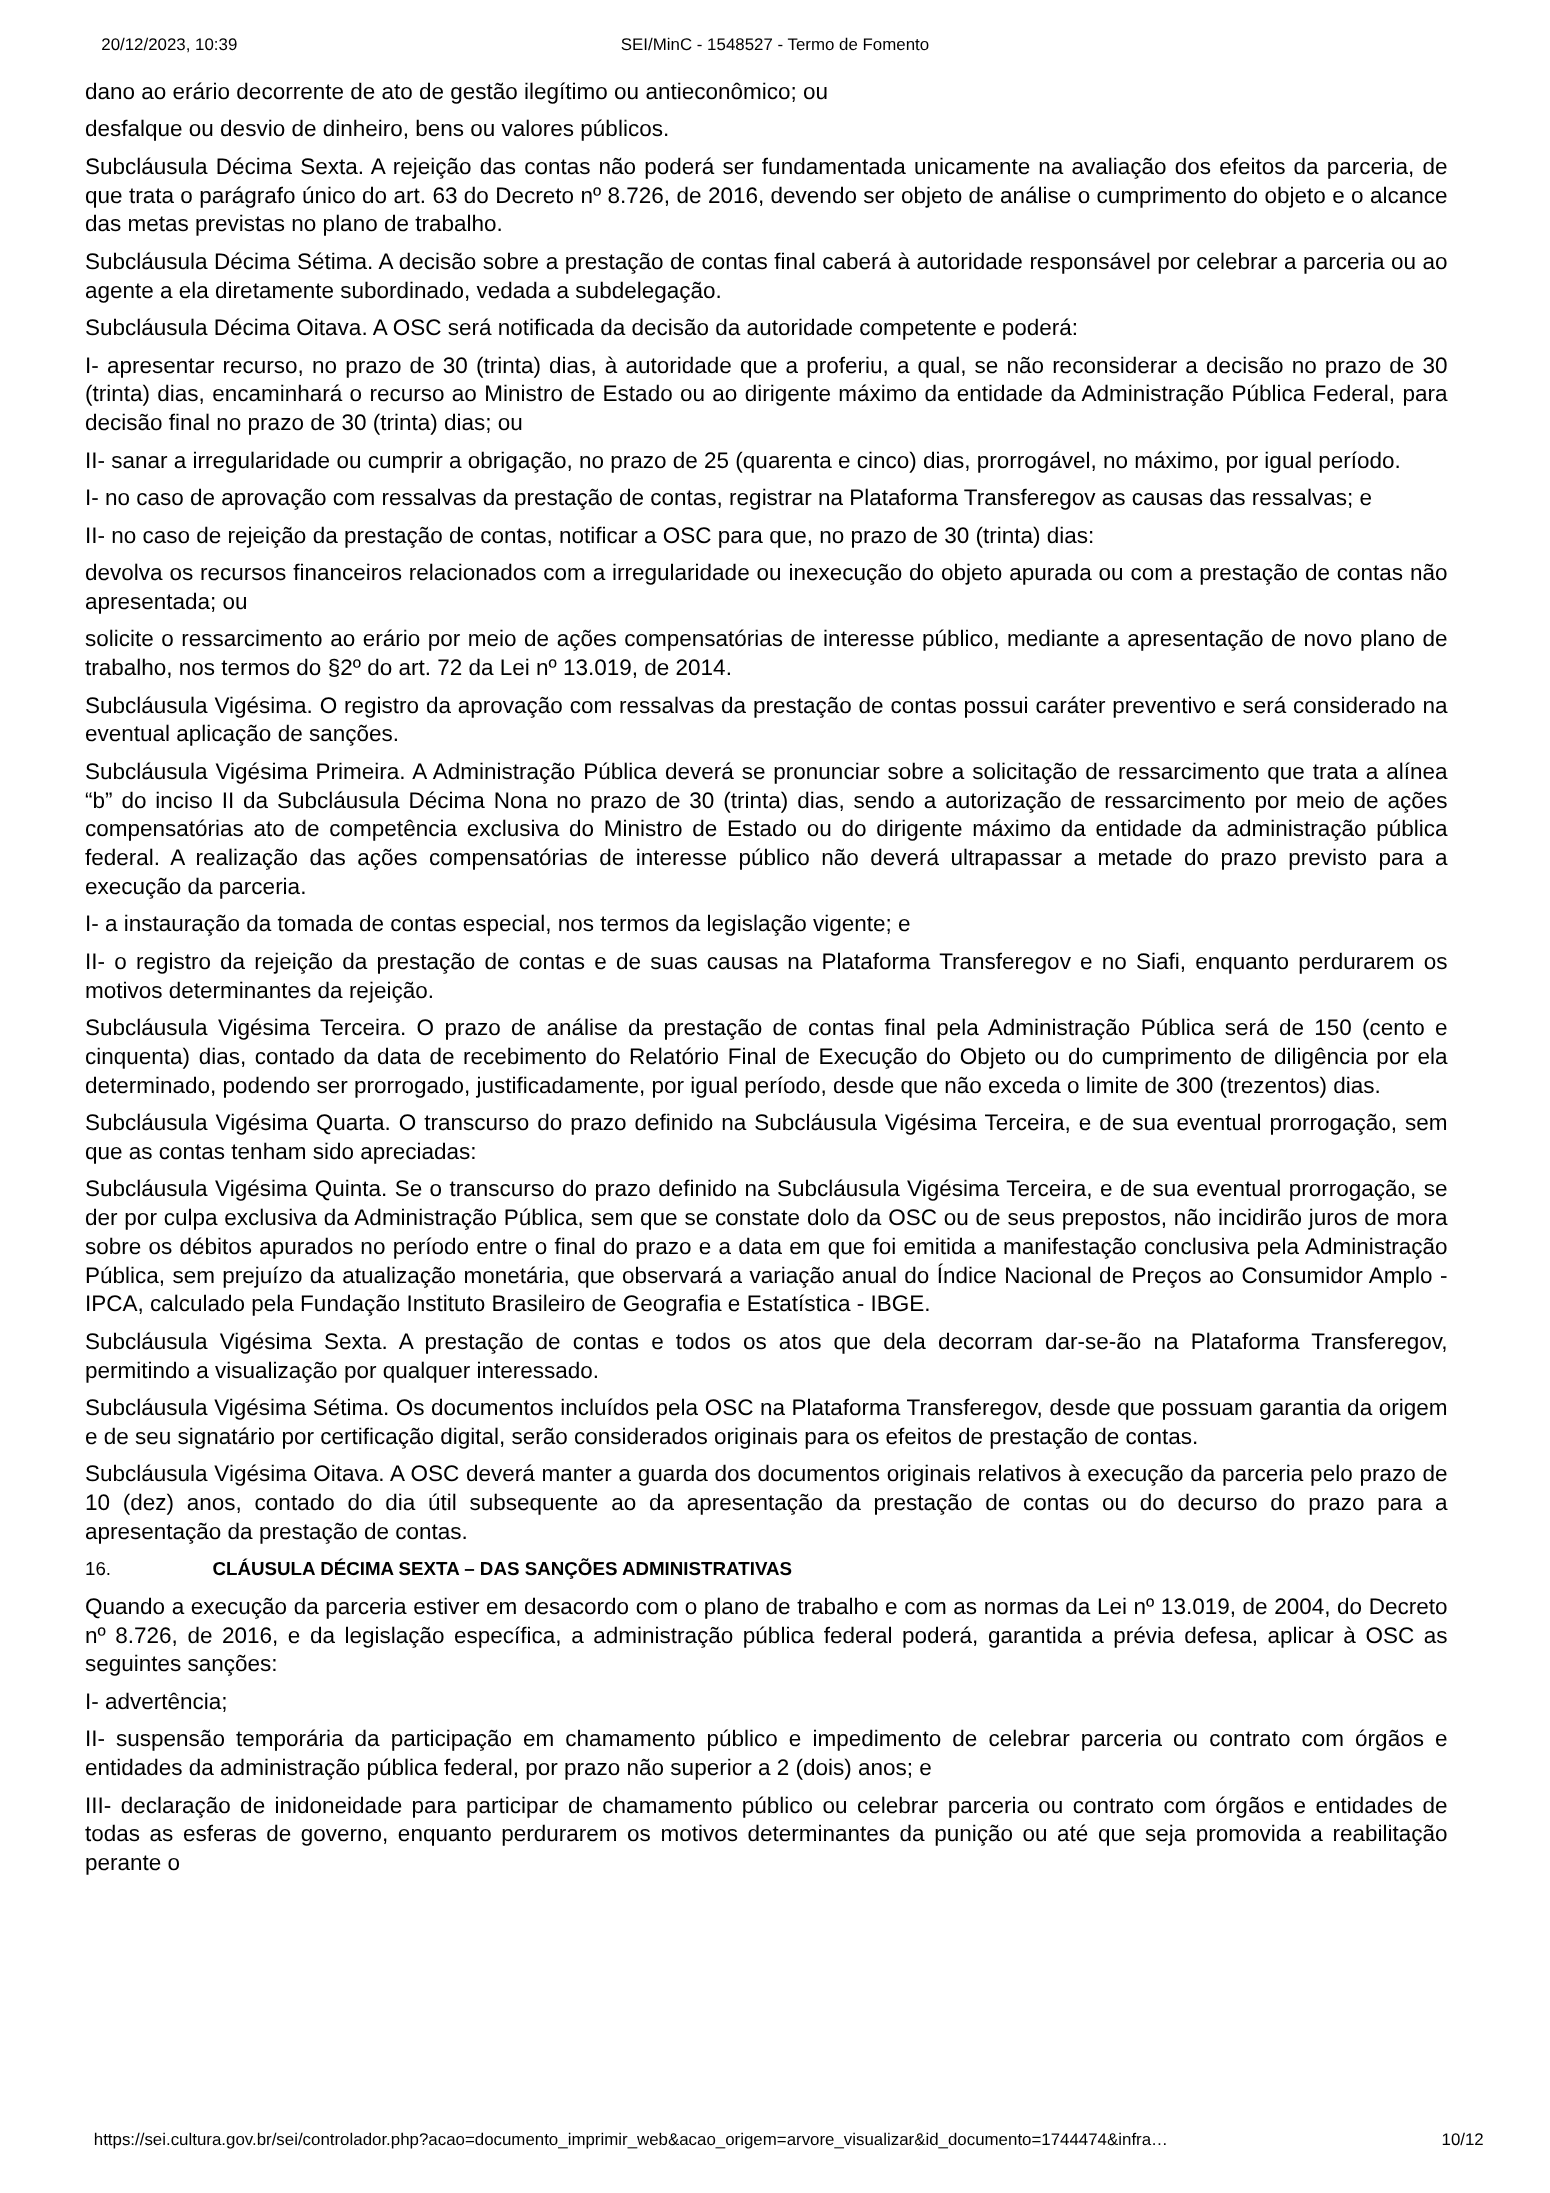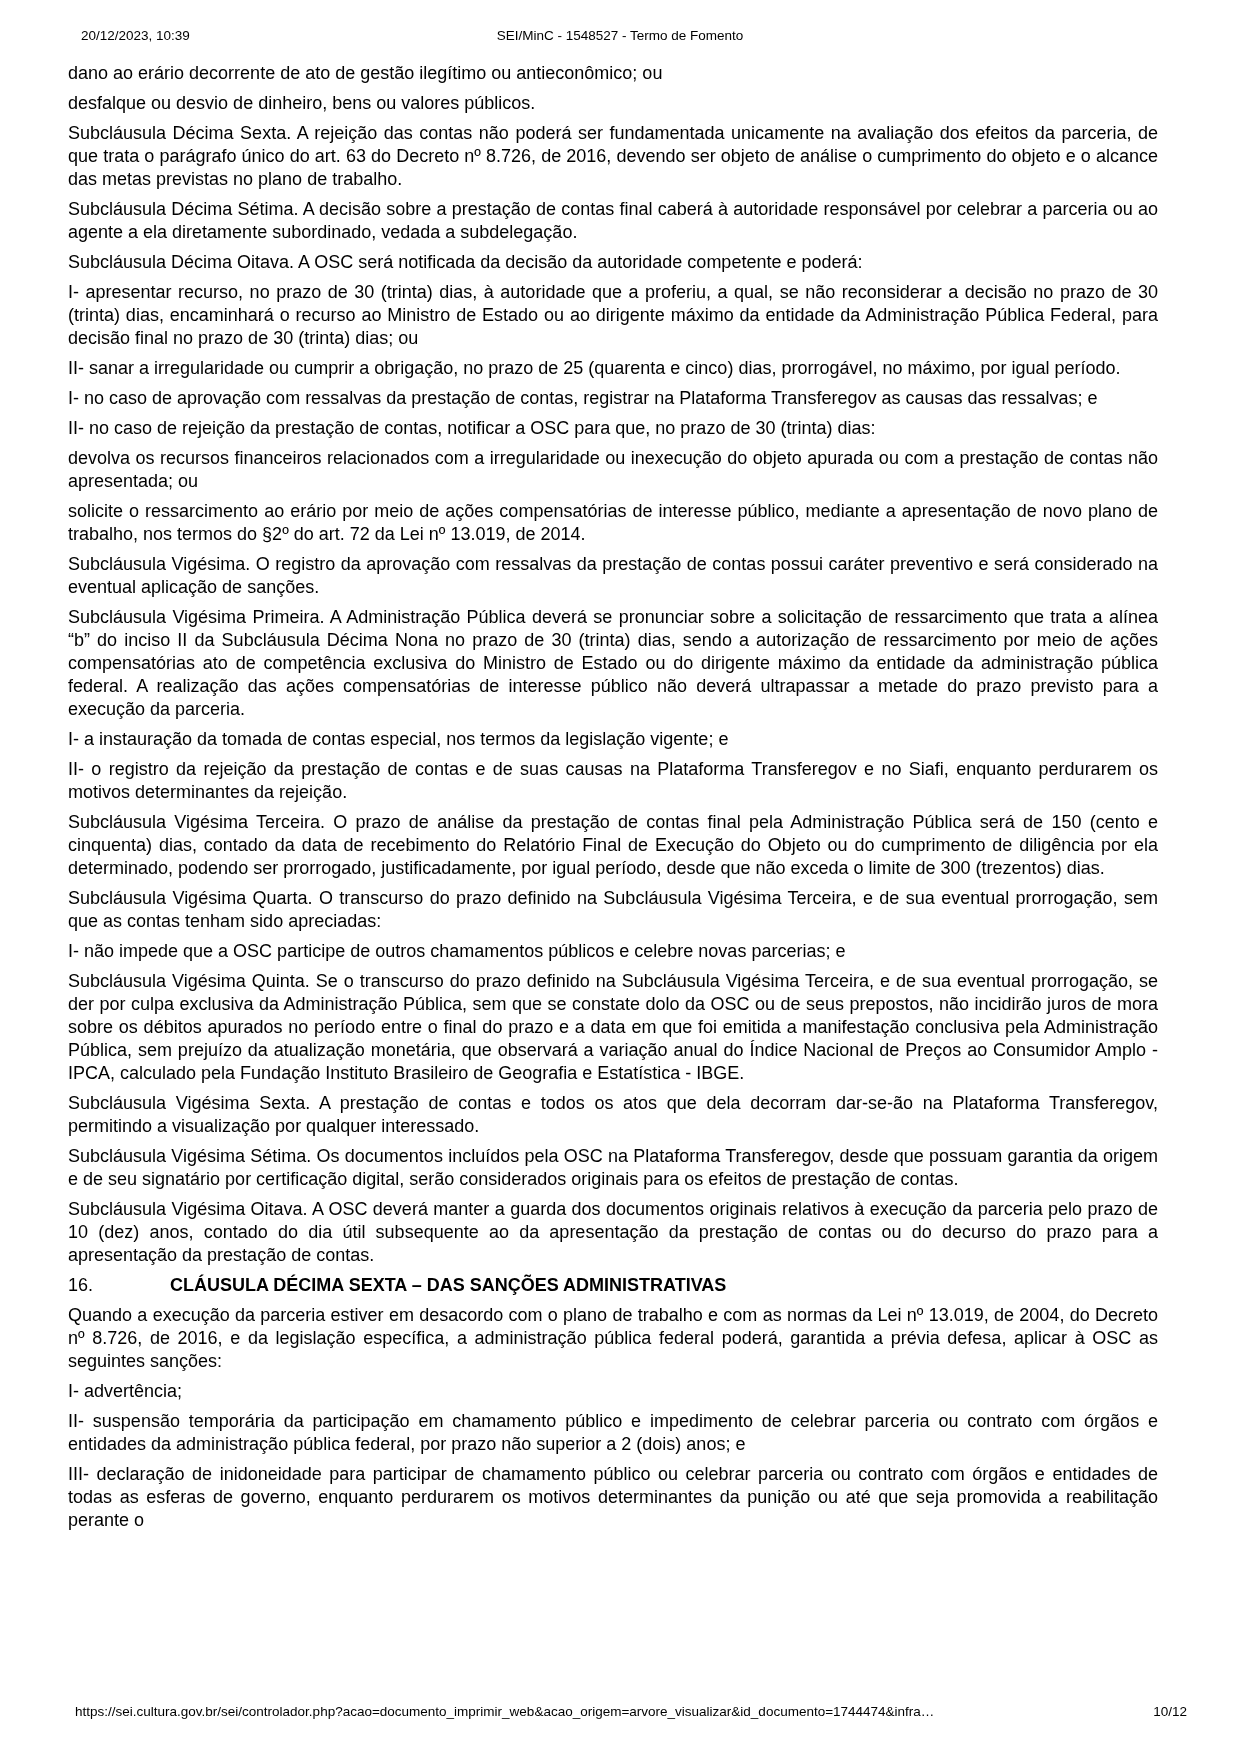--- a/index.html
+++ b/index.html
@@ -32,21 +32,21 @@
   }
   .para {
     font-size: 18px;
     line-height: 23px;
     text-align: justify;
     margin-bottom: 7px;
     hyphens: none;
   }
   .para b.lead { font-weight: normal; }
   .heading {
-    font-size: 18px;
+    font-size: 15px;
     line-height: 23px;
     margin-bottom: 7px;
     text-align: left;
   }
   .h-num { display: inline-block; width: 102px; font-weight: normal; }
   .h-title { font-weight: bold; }
   .print-footer {
     position: absolute;
     top: 1703px;
     left: 53px;
@@ -78,21 +78,20 @@
   <p class="para"><span>I- no caso de aprovação com ressalvas da prestação de contas, registrar na Plataforma Transferegov as causas das ressalvas; e</span></p>
   <p class="para"><span>II- no caso de rejeição da prestação de contas, notificar a OSC para que, no prazo de 30 (trinta) dias:</span></p>
   <p class="para"><span>devolva os recursos financeiros relacionados com a irregularidade ou inexecução do objeto apurada ou com a prestação de contas não apresentada; ou</span></p>
   <p class="para"><span>solicite o ressarcimento ao erário por meio de ações compensatórias de interesse público, mediante a apresentação de novo plano de trabalho, nos termos do §2º do art. 72 da Lei nº 13.019, de 2014.</span></p>
   <p class="para"><b class="lead">Subcláusula Vigésima.</b><span> O registro da aprovação com ressalvas da prestação de contas possui caráter preventivo e será considerado na eventual aplicação de sanções.</span></p>
   <p class="para"><b class="lead">Subcláusula Vigésima Primeira.</b><span> A Administração Pública deverá se pronunciar sobre a solicitação de ressarcimento que trata a alínea “b” do inciso II da Subcláusula Décima Nona no prazo de 30 (trinta) dias, sendo a autorização de ressarcimento por meio de ações compensatórias ato de competência exclusiva do Ministro de Estado ou do dirigente máximo da entidade da administração pública federal. A realização das ações compensatórias de interesse público não deverá ultrapassar a metade do prazo previsto para a execução da parceria.</span></p>
   <p class="para"><span>I- a instauração da tomada de contas especial, nos termos da legislação vigente; e</span></p>
   <p class="para"><span>II- o registro da rejeição da prestação de contas e de suas causas na Plataforma Transferegov e no Siafi, enquanto perdurarem os motivos determinantes da rejeição.</span></p>
   <p class="para"><b class="lead">Subcláusula Vigésima Terceira.</b><span> O prazo de análise da prestação de contas final pela Administração Pública será de 150 (cento e cinquenta) dias, contado da data de recebimento do Relatório Final de Execução do Objeto ou do cumprimento de diligência por ela determinado, podendo ser prorrogado, justificadamente, por igual período, desde que não exceda o limite de 300 (trezentos) dias.</span></p>
   <p class="para"><b class="lead">Subcláusula Vigésima Quarta.</b><span> O transcurso do prazo definido na Subcláusula Vigésima Terceira, e de sua eventual prorrogação, sem que as contas tenham sido apreciadas:</span></p>
-  <p class="para"><span>I- não impede que a OSC participe de outros chamamentos públicos e celebre novas parcerias; e</span></p>
   <p class="para"><b class="lead">Subcláusula Vigésima Quinta.</b><span> Se o transcurso do prazo definido na Subcláusula Vigésima Terceira, e de sua eventual prorrogação, se der por culpa exclusiva da Administração Pública, sem que se constate dolo da OSC ou de seus prepostos, não incidirão juros de mora sobre os débitos apurados no período entre o final do prazo e a data em que foi emitida a manifestação conclusiva pela Administração Pública, sem prejuízo da atualização monetária, que observará a variação anual do Índice Nacional de Preços ao Consumidor Amplo - IPCA, calculado pela Fundação Instituto Brasileiro de Geografia e Estatística - IBGE.</span></p>
   <p class="para"><b class="lead">Subcláusula Vigésima Sexta.</b><span> A prestação de contas e todos os atos que dela decorram dar-se-ão na Plataforma Transferegov, permitindo a visualização por qualquer interessado.</span></p>
   <p class="para"><b class="lead">Subcláusula Vigésima Sétima.</b><span> Os documentos incluídos pela OSC na Plataforma Transferegov, desde que possuam garantia da origem e de seu signatário por certificação digital, serão considerados originais para os efeitos de prestação de contas.</span></p>
   <p class="para"><b class="lead">Subcláusula Vigésima Oitava.</b><span> A OSC deverá manter a guarda dos documentos originais relativos à execução da parceria pelo prazo de 10 (dez) anos, contado do dia útil subsequente ao da apresentação da prestação de contas ou do decurso do prazo para a apresentação da prestação de contas.</span></p>
   <p class="heading"><span class="h-num">16.</span><b class="h-title">CLÁUSULA DÉCIMA SEXTA – DAS SANÇÕES ADMINISTRATIVAS</b></p>
   <p class="para"><span>Quando a execução da parceria estiver em desacordo com o plano de trabalho e com as normas da Lei nº 13.019, de 2004, do Decreto nº 8.726, de 2016, e da legislação específica, a administração pública federal poderá, garantida a prévia defesa, aplicar à OSC as seguintes sanções:</span></p>
   <p class="para"><span>I- advertência;</span></p>
   <p class="para"><span>II- suspensão temporária da participação em chamamento público e impedimento de celebrar parceria ou contrato com órgãos e entidades da administração pública federal, por prazo não superior a 2 (dois) anos; e</span></p>
   <p class="para"><span>III- declaração de inidoneidade para participar de chamamento público ou celebrar parceria ou contrato com órgãos e entidades de todas as esferas de governo, enquanto perdurarem os motivos determinantes da punição ou até que seja promovida a reabilitação perante o</span></p>
 </div>

